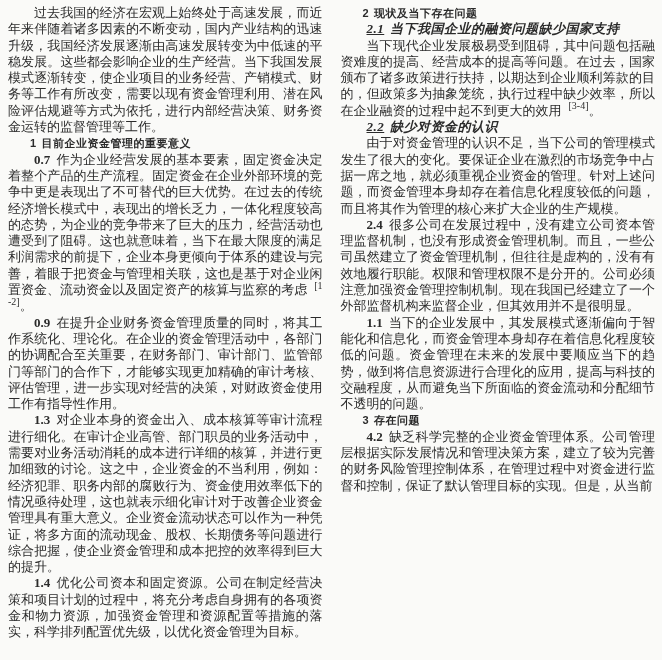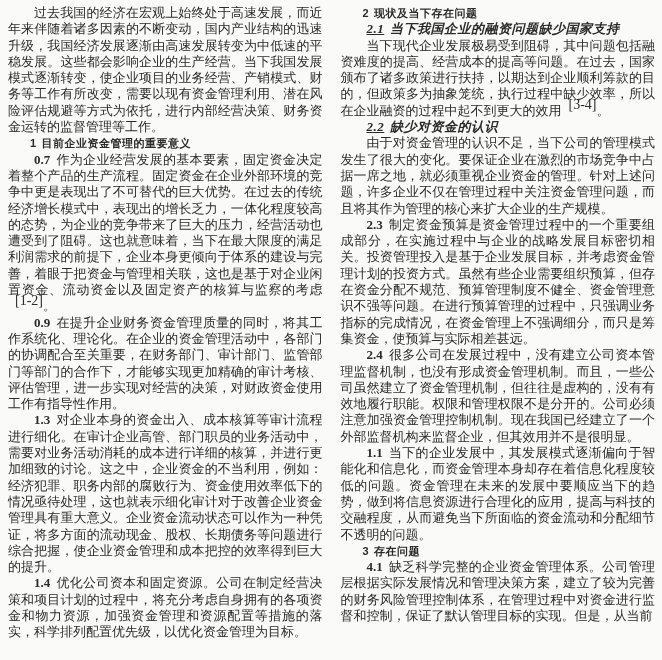--- a/index.html
+++ b/index.html
@@ -47,21 +47,21 @@
   }
   span.num {
     font-weight: bold;
     margin-right: 0.45em;
   }
   p.hi span.num {
     font-style: italic;
     text-decoration: underline;
   }
   sup.cite {
-    font-size: 14px;
+    font-size: 10px;
     line-height: 0;
     vertical-align: super;
     letter-spacing: 0;
     padding-left: 7px;
   }
 </style>
 </head>
 <body>
 
 <div class="page">
@@ -71,20 +71,19 @@
       <p class="block p"><span class="num">0.7</span>作为企业经营发展的基本要素，固定资金决定着整个产品的生产流程。固定资金在企业外部环境的竞争中更是表现出了不可替代的巨大优势。在过去的传统经济增长模式中，表现出的增长乏力，一体化程度较高的态势，为企业的竞争带来了巨大的压力，经营活动也遭受到了阻碍。这也就意味着，当下在最大限度的满足利润需求的前提下，企业本身更倾向于体系的建设与完善，着眼于把资金与管理相关联，这也是基于对企业闲置资金、流动资金以及固定资产的核算与监察的考虑<sup class="cite">[1-2]</sup>。</p>
       <p class="block p"><span class="num">0.9</span>在提升企业财务资金管理质量的同时，将其工作系统化、理论化。在企业的资金管理活动中，各部门的协调配合至关重要，在财务部门、审计部门、监管部门等部门的合作下，才能够实现更加精确的审计考核、评估管理，进一步实现对经营的决策，对财政资金使用工作有指导性作用。</p>
       <p class="block p"><span class="num">1.3</span>对企业本身的资金出入、成本核算等审计流程进行细化。在审计企业高管、部门职员的业务活动中，需要对业务活动消耗的成本进行详细的核算，并进行更加细致的讨论。这之中，企业资金的不当利用，例如：经济犯罪、职务内部的腐败行为、资金使用效率低下的情况亟待处理，这也就表示细化审计对于改善企业资金管理具有重大意义。企业资金流动状态可以作为一种凭证，将多方面的流动现金、股权、长期债务等问题进行综合把握，使企业资金管理和成本把控的效率得到巨大的提升。</p>
       <p class="block p"><span class="num">1.4</span>优化公司资本和固定资源。公司在制定经营决策和项目计划的过程中，将充分考虑自身拥有的各项资金和物力资源，加强资金管理和资源配置等措施的落实，科学排列配置优先级，以优化资金管理为目标。</p>
     </div>
   <div class="col">
       <p class="block h"><span class="num">2</span>现状及当下存在问题</p>
       <p class="block hi"><span class="num">2.1</span>当下我国企业的融资问题缺少国家支持</p>
       <p class="block p">当下现代企业发展极易受到阻碍，其中问题包括融资难度的提高、经营成本的提高等问题。在过去，国家颁布了诸多政策进行扶持，以期达到企业顺利筹款的目的，但政策多为抽象笼统，执行过程中缺少效率，所以在企业融资的过程中起不到更大的效用<sup class="cite">[3-4]</sup>。</p>
       <p class="block hi"><span class="num">2.2</span>缺少对资金的认识</p>
-      <p class="block p">由于对资金管理的认识不足，当下公司的管理模式发生了很大的变化。要保证企业在激烈的市场竞争中占据一席之地，就必须重视企业资金的管理。针对上述问题，许多企业不仅在管理过程中关注资金管理问题，而且将其作为管理的核心来扩大企业的生产规模。</p>
-      <p class="block p"><span class="num">2.3</span>制定资金预算是资金管理过程中的一个重要组成部分，在实施过程中与企业的战略发展目标密切相关。投资管理投入是基于企业发展目标，并考虑资金管理计划的投资方式。虽然有些企业需要组织预算，但存在资金分配不规范、预算管理制度不健全、资金管理意识不强等问题。在进行预算管理的过程中，只强调业务指标的完成情况，在资金管理上不强调细分，而只是筹集资金，使预算与实际相差甚远。</p>
+      <p class="block p">由于对资金管理的认识不足，当下公司的管理模式发生了很大的变化。要保证企业在激烈的市场竞争中占据一席之地，就必须重视企业资金的管理。针对上述问题，而资金管理本身却存在着信息化程度较低的问题，而且将其作为管理的核心来扩大企业的生产规模。</p>
       <p class="block p"><span class="num">2.4</span>很多公司在发展过程中，没有建立公司资本管理监督机制，也没有形成资金管理机制。而且，一些公司虽然建立了资金管理机制，但往往是虚构的，没有有效地履行职能。权限和管理权限不是分开的。公司必须注意加强资金管理控制机制。现在我国已经建立了一个外部监督机构来监督企业，但其效用并不是很明显。</p>
       <p class="block p"><span class="num">1.1</span>当下的企业发展中，其发展模式逐渐偏向于智能化和信息化，而资金管理本身却存在着信息化程度较低的问题。资金管理在未来的发展中要顺应当下的趋势，做到将信息资源进行合理化的应用，提高与科技的交融程度，从而避免当下所面临的资金流动和分配细节不透明的问题。</p>
       <p class="block h"><span class="num">3</span>存在问题</p>
-      <p class="block p"><span class="num">4.1</span>缺乏科学完整的企业资金管理体系。公司管理层根据实际发展情况和管理决策方案，建立了较为完善的财务风险管理控制体系，在管理过程中对资金进行监督和控制，保证了默认管理目标的实现。但是，从当前</p>
+      <p class="block p"><span class="num">4.2</span>缺乏科学完整的企业资金管理体系。公司管理层根据实际发展情况和管理决策方案，建立了较为完善的财务风险管理控制体系，在管理过程中对资金进行监督和控制，保证了默认管理目标的实现。但是，从当前</p>
     </div>
 </div>
 
 </body></html>

